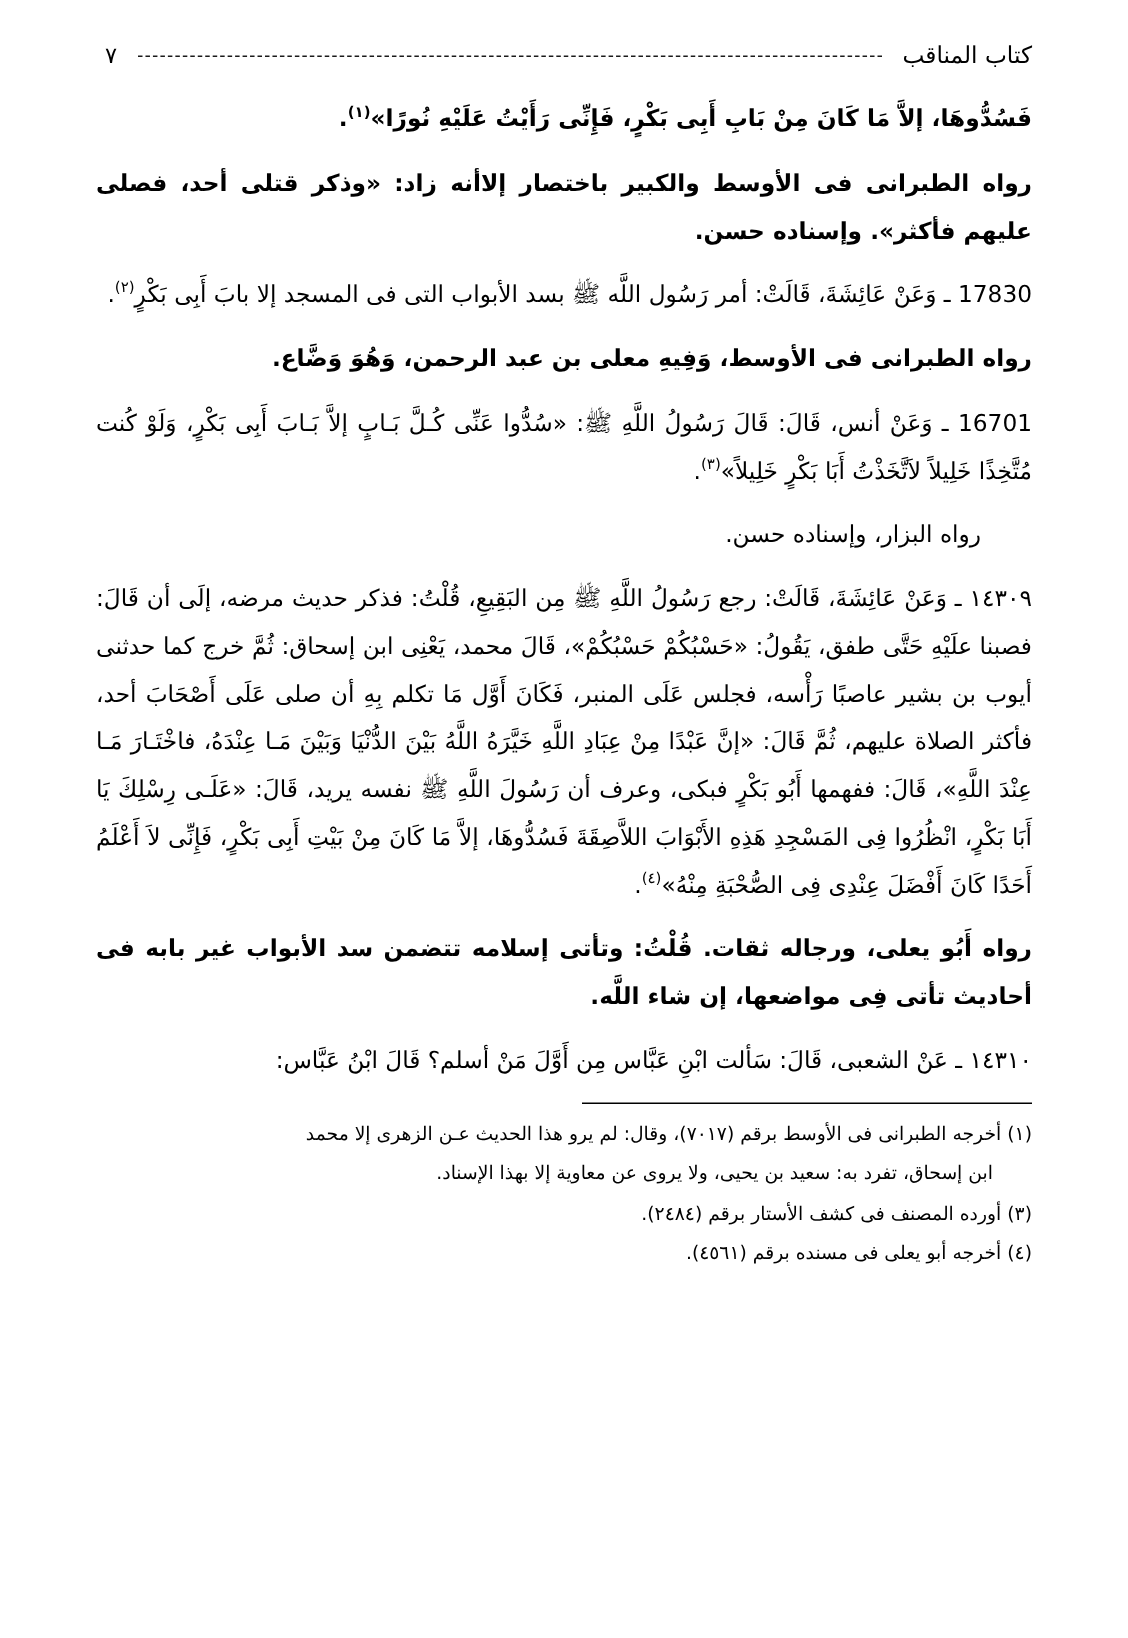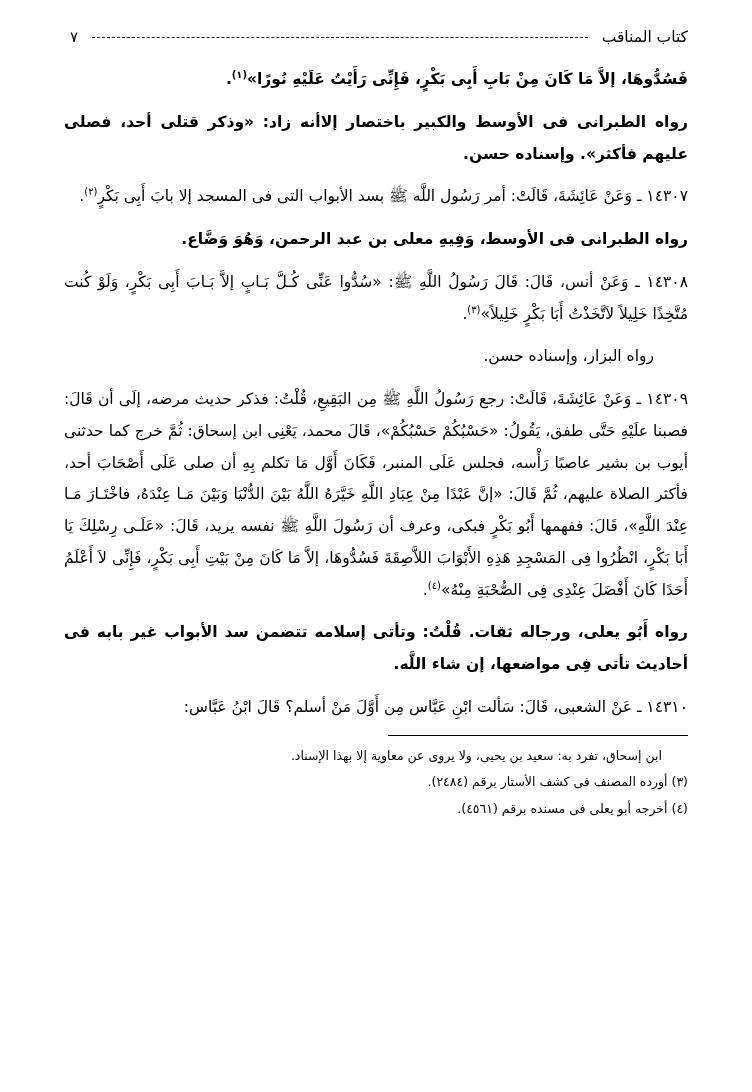--- a/index.html
+++ b/index.html
@@ -114,38 +114,39 @@
     <span class="rule"></span>
     <span class="page-num">٧</span>
   </div>
 
   <div class="body-text">
 
     <p class="par"><span>فَسُدُّوهَا، إلاَّ مَا كَانَ مِنْ بَابِ أَبِى بَكْرٍ، فَإِنِّى رَأَيْتُ عَلَيْهِ نُورًا»</span><span class="sup">(١)</span><span>.</span></p>
 
     <p class="par"><span>رواه الطبرانى فى الأوسط والكبير باختصار إلاأنه زاد: «وذكر قتلى أحد، فصلى عليهم فأكثر». وإسناده حسن.</span></p>
 
-    <p class="narr"><span>١٤٣٠٧ ـ وَعَنْ عَائِشَةَ، قَالَتْ: أمر رَسُول اللَّه ﷺ بسد الأبواب التى فى المسجد إلا بابَ أَبِى بَكْرٍ</span><span class="sup">(٢)</span><span>.</span></p>
+    <p class="narr"><span>17830 ـ وَعَنْ عَائِشَةَ، قَالَتْ: أمر رَسُول اللَّه ﷺ بسد الأبواب التى فى المسجد إلا بابَ أَبِى بَكْرٍ</span><span class="sup">(٢)</span><span>.</span></p>
 
     <p class="par"><span>رواه الطبرانى فى الأوسط، وَفِيهِ معلى بن عبد الرحمن، وَهُوَ وَضَّاع.</span></p>
 
-    <p class="narr"><span>١٤٣٠٨ ـ وَعَنْ أنس، قَالَ: قَالَ رَسُولُ اللَّهِ ﷺ: «سُدُّوا عَنِّى كُـلَّ بَـابٍ إلاَّ بَـابَ أَبِى بَكْرٍ، وَلَوْ كُنت مُتَّخِذًا خَلِيلاً لاَتَّخَذْتُ أَبَا بَكْرٍ خَلِيلاً»</span><span class="sup">(٣)</span><span>.</span></p>
+    <p class="narr"><span>16701 ـ وَعَنْ أنس، قَالَ: قَالَ رَسُولُ اللَّهِ ﷺ: «سُدُّوا عَنِّى كُـلَّ بَـابٍ إلاَّ بَـابَ أَبِى بَكْرٍ، وَلَوْ كُنت مُتَّخِذًا خَلِيلاً لاَتَّخَذْتُ أَبَا بَكْرٍ خَلِيلاً»</span><span class="sup">(٣)</span><span>.</span></p>
 
     <p class="src"><span>رواه البزار، وإسناده حسن.</span></p>
 
     <p class="narr"><span>١٤٣٠٩ ـ وَعَنْ عَائِشَةَ، قَالَتْ: رجع رَسُولُ اللَّهِ ﷺ مِن البَقِيعِ، قُلْتُ: فذكر حديث مرضه، إلَى أن قَالَ: فصبنا علَيْهِ حَتَّى طفق، يَقُولُ: «حَسْبُكُمْ حَسْبُكُمْ»، قَالَ محمد، يَعْنِى ابن إسحاق: ثُمَّ خرج كما حدثنى أيوب بن بشير عاصبًا رَأْسه، فجلس عَلَى المنبر، فَكَانَ أَوَّل مَا تكلم بِهِ أن صلى عَلَى أَصْحَابَ أحد، فأكثر الصلاة عليهم، ثُمَّ قَالَ: «إنَّ عَبْدًا مِنْ عِبَادِ اللَّهِ خَيَّرَهُ اللَّهُ بَيْنَ الدُّنْيَا وَبَيْنَ مَـا عِنْدَهُ، فاخْتَـارَ مَـا عِنْدَ اللَّهِ»، قَالَ: ففهمها أَبُو بَكْرٍ فبكى، وعرف أن رَسُولَ اللَّهِ ﷺ نفسه يريد، قَالَ: «عَلَـى رِسْلِكَ يَا أَبَا بَكْرٍ، انْظُرُوا فِى المَسْجِدِ هَذِهِ الأَبْوَابَ اللاَّصِقَةَ فَسُدُّوهَا، إلاَّ مَا كَانَ مِنْ بَيْتِ أَبِى بَكْرٍ، فَإِنِّى لاَ أَعْلَمُ أَحَدًا كَانَ أَفْضَلَ عِنْدِى فِى الصُّحْبَةِ مِنْهُ»</span><span class="sup">(٤)</span><span>.</span></p>
 
     <p class="par"><span>رواه أَبُو يعلى، ورجاله ثقات. قُلْتُ: وتأتى إسلامه تتضمن سد الأبواب غير بابه فى أحاديث تأتى فِى مواضعها، إن شاء اللَّه.</span></p>
 
 
     <p class="narr"><span>١٤٣١٠ ـ عَنْ الشعبى، قَالَ: سَألت ابْنِ عَبَّاس مِن أَوَّلَ مَنْ أسلم؟ قَالَ ابْنُ عَبَّاس:</span></p>
 
   </div>
 
   <div class="footnote-sep"></div>
 
   <div class="footnotes">
+    <p><span>(١)</span> <span>أخرجه الطبرانى فى الأوسط برقم (٧٠١٧)، وقال: لم يرو هذا الحديث عـن الزهرى إلا محمد</span></p>
     <p class="cont"><span>ابن إسحاق، تفرد به: سعيد بن يحيى، ولا يروى عن معاوية إلا بهذا الإسناد.</span></p>
     <p><span>(٣)</span> <span>أورده المصنف فى كشف الأستار برقم (٢٤٨٤).</span></p>
     <p><span>(٤)</span> <span>أخرجه أبو يعلى فى مسنده برقم (٤٥٦١).</span></p>
   </div>
 
 </div>
 
 </body></html>

